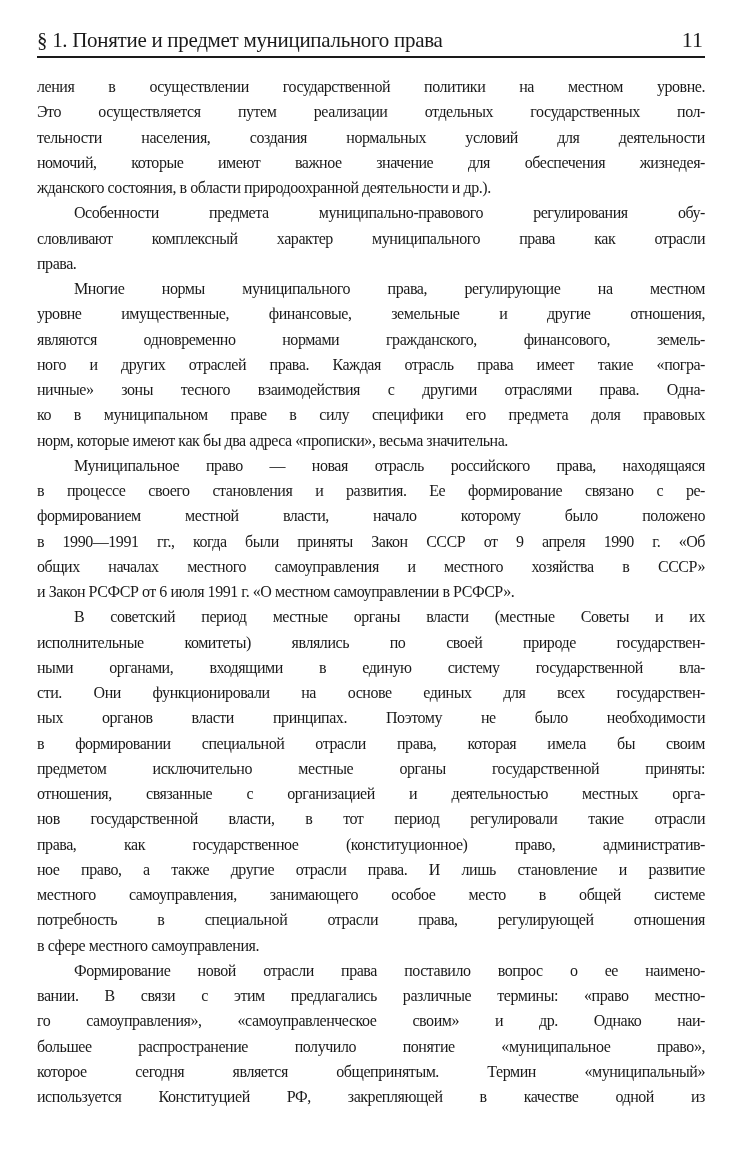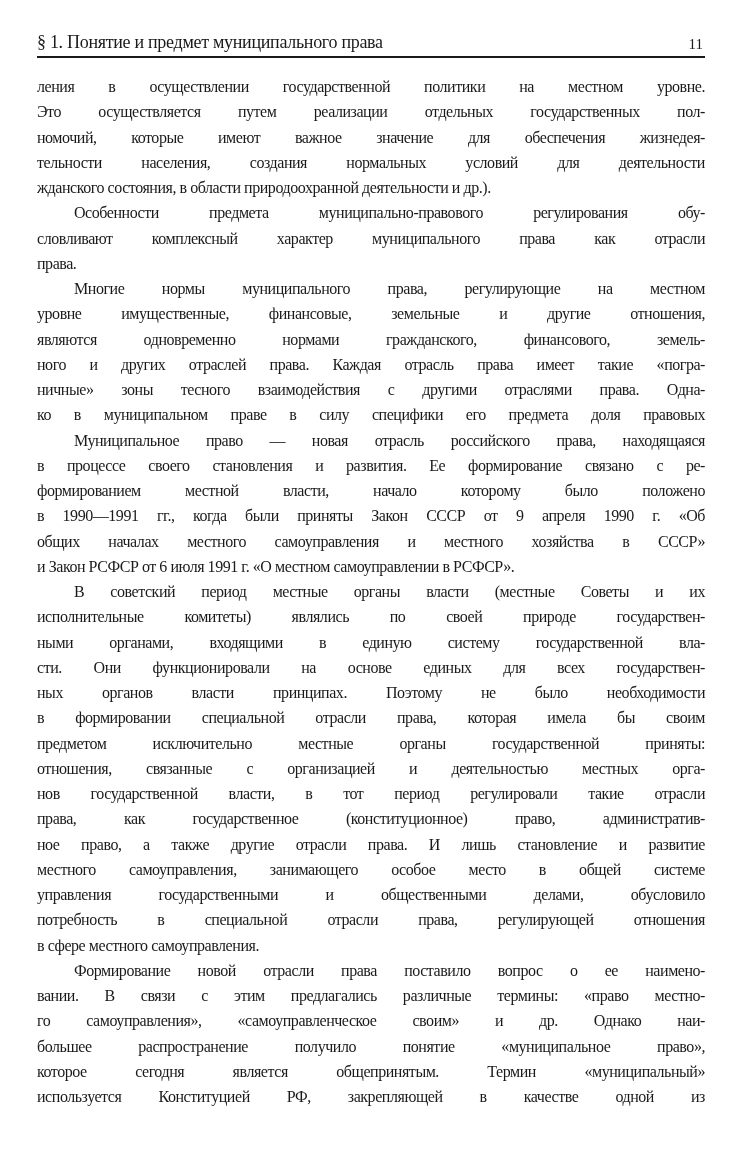--- a/index.html
+++ b/index.html
@@ -1,56 +1,57 @@
 <!DOCTYPE html>
 <html><head>
 <meta charset="utf-8">
 <style>
   html, body { margin:0; padding:0; background:#ffffff; }
   body { width:750px; height:1166px; overflow:hidden; position:relative; font-family:"Liberation Serif", serif; color:#1a1a1a; }
   .header { position:absolute; left:37px; top:30px; width:668px; height:26px; border-bottom:2px solid #1a1a1a; }
-  .header .title { position:absolute; left:0; bottom:3px; font-size:18px; letter-spacing:-0.3px; }
-  .header .pagenum { position:absolute; right:2px; bottom:3px; font-size:15px; }
+  .header .title { position:absolute; left:0; bottom:3px; font-size:21px; letter-spacing:-0.3px; }
+  .header .pagenum { position:absolute; right:2px; bottom:3px; font-size:22px; }
   .body { position:absolute; left:37px; top:74px; width:668px; }
   .line { height:25.25px; line-height:25.25px; font-size:16px; white-space:nowrap; text-align:justify; text-align-last:justify; letter-spacing:-0.45px; overflow:visible; }
   .line.last { text-align-last:left; }
   .line.indent { padding-left:37px; }
   .it { }
 </style>
 </head>
 <body>
 
 <div class="header">
   <span class="title">§ 1. Понятие и предмет муниципального права</span>
   <span class="pagenum">11</span>
 </div>
 
 <div class="body">
 
   <div>
     <div class="line">ления в осуществлении государственной политики на местном уровне.</div>
     <div class="line">Это осуществляется путем реализации отдельных государственных пол-</div>
+    <div class="line">тельности населения, создания нормальных условий для деятельности</div>
     <div class="line">номочий, которые имеют важное значение для обеспечения жизнедея-</div>
-    <div class="line">тельности населения, создания нормальных условий для деятельности</div>
     <div class="line last">жданского состояния, в области природоохранной деятельности и др.).</div>
   </div>
 
   <div class="it">
     <div class="line indent">Особенности предмета муниципально-правового регулирования обу-</div>
     <div class="line">словливают комплексный характер муниципального права как отрасли</div>
     <div class="line last">права.</div>
   </div>
 
   <div>
     <div class="line indent">Многие нормы муниципального права, регулирующие на местном</div>
     <div class="line">уровне имущественные, финансовые, земельные и другие отношения,</div>
     <div class="line">являются одновременно нормами гражданского, финансового, земель-</div>
     <div class="line">ного и других отраслей права. Каждая отрасль права имеет такие «погра-</div>
     <div class="line">ничные» зоны тесного взаимодействия с другими отраслями права. Одна-</div>
     <div class="line">ко в муниципальном праве в силу специфики его предмета доля правовых</div>
+    <div class="line last">норм, которые имеют как бы два адреса «прописки», весьма значительна.</div>
   </div>
 
   <div>
     <div class="line indent"><span class="it">Муниципальное право — новая отрасль российского права</span><span>, находящаяся</span></div>
     <div class="line">в процессе своего становления и развития. Ее формирование связано с ре-</div>
     <div class="line">формированием местной власти, начало которому было положено</div>
     <div class="line">в 1990—1991 гг., когда были приняты Закон СССР от 9 апреля 1990 г. «Об</div>
     <div class="line">общих началах местного самоуправления и местного хозяйства в СССР»</div>
     <div class="line last">и Закон РСФСР от 6 июля 1991 г. «О местном самоуправлении в РСФСР».</div>
   </div>
@@ -61,21 +62,20 @@
     <div class="line">ными органами, входящими в единую систему государственной вла-</div>
     <div class="line">сти. Они функционировали на основе единых для всех государствен-</div>
     <div class="line">ных органов власти принципах. Поэтому не было необходимости</div>
     <div class="line">в формировании специальной отрасли права, которая имела бы своим</div>
     <div class="line">предметом исключительно местные органы государственной приняты:</div>
     <div class="line">отношения, связанные с организацией и деятельностью местных орга-</div>
     <div class="line">нов государственной власти, в тот период регулировали такие отрасли</div>
     <div class="line">права, как государственное (конституционное) право, административ-</div>
     <div class="line">ное право, а также другие отрасли права. И лишь становление и развитие</div>
     <div class="line">местного самоуправления, занимающего особое место в общей системе</div>
-    <div class="line">управления государственными и общественными делами, обусловило</div>
     <div class="line">потребность в специальной отрасли права, регулирующей отношения</div>
     <div class="line last">в сфере местного самоуправления.</div>
   </div>
 
   <div>
     <div class="line indent">Формирование новой отрасли права поставило вопрос о ее наимено-</div>
     <div class="line">вании. В связи с этим предлагались различные термины: «право местно-</div>
     <div class="line">го самоуправления», «самоуправленческое своим» и др. Однако наи-</div>
     <div class="line">большее распространение получило понятие «муниципальное право»,</div>
     <div class="line">которое сегодня является общепринятым. Термин «муниципальный»</div>

